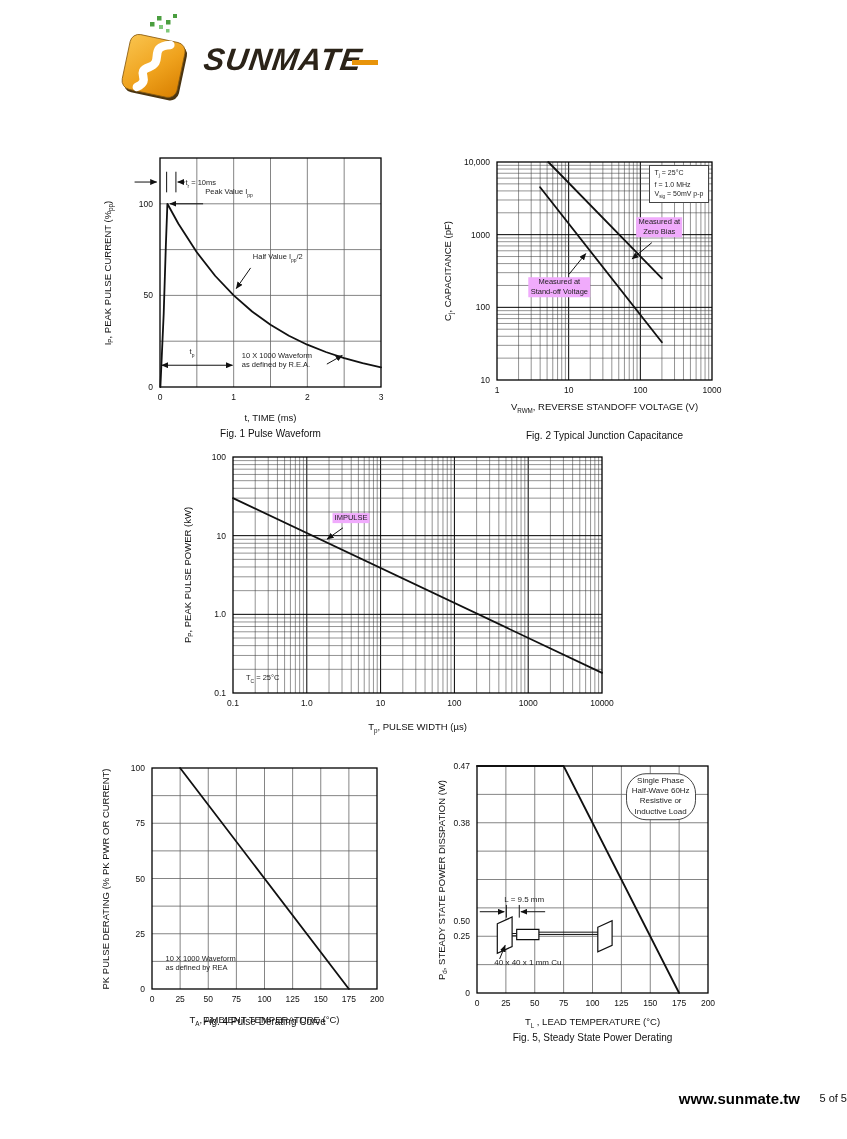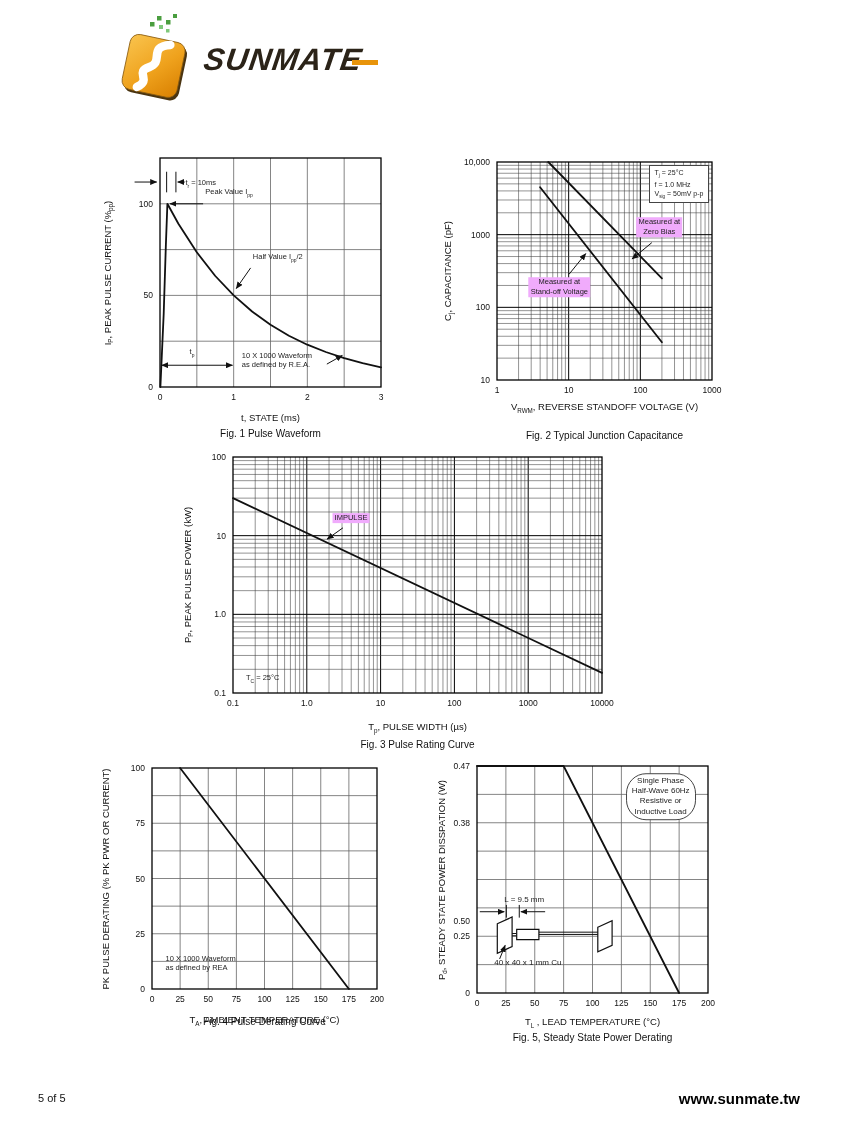--- a/index.html
+++ b/index.html
@@ -13,21 +13,21 @@
   .ann.boxed{border:1px solid #444;background:#fff;padding:2px 5px;}
   .ann.bg{background:#f0abfc;padding:0 2px;}
   .axlabel{position:absolute;font-size:9.5px;color:#111;text-align:center;white-space:nowrap;}
   .caption{position:absolute;font-size:10px;color:#111;text-align:center;white-space:nowrap;}
   .ylab{position:absolute;font-size:9.5px;color:#111;white-space:nowrap;}
   sub{font-size:0.66em;}
   .logo-icon{position:absolute;left:108px;top:10px;}
   .brand{position:absolute;left:204px;top:42px;font-size:31px;font-weight:800;font-style:italic;
          letter-spacing:1px;color:#2b2318;transform:skewX(-8deg);}
   .brand-accent{position:absolute;left:352px;top:60px;width:26px;height:5px;background:#e8940a;}
-  .page-num{position:absolute;left:0;right:0;top:1092px;text-align:left;font-size:11px;color:#111;margin-left:38px;}
+  .page-num{position:absolute;left:0;right:0;top:1092px;text-align:right;font-size:11px;color:#111;}
   .site{position:absolute;right:47px;top:1090px;font-size:15px;font-weight:bold;color:#000;}
 </style>
 </head>
 <body>
 
 <div class="page">
 
   <svg class="logo-icon" width="92" height="96" viewBox="0 0 92 96">
     <defs>
       <linearGradient id="og" x1="0" y1="0" x2="1" y2="1">
@@ -83,21 +83,21 @@
         <line x1="1.768" y1="207.245" x2="72.488" y2="207.245" stroke="#111" stroke-width="1" marker-end="url(#ah0end)" marker-start="url(#ah0start)"></line>
         <line x1="166.855" y1="206.1" x2="182.325" y2="197.398" stroke="#111" stroke-width="1" marker-end="url(#ah0end)"></line>
       </svg>
       <div class="tick" style="left: 0px; top: 234px; transform: translateX(-50%);">0</div>
       <div class="tick" style="left: 73.6667px; top: 234px; transform: translateX(-50%);">1</div>
       <div class="tick" style="left: 147.333px; top: 234px; transform: translateX(-50%);">2</div>
       <div class="tick" style="left: 221px; top: 234px; transform: translateX(-50%);">3</div>
       <div class="tick ytick" style="left: -62px; width: 55px; top: 224px;">0</div>
       <div class="tick ytick" style="left: -62px; width: 55px; top: 132.4px;">50</div>
       <div class="tick ytick" style="left: -62px; width: 55px; top: 40.8px;">100</div>
-      <div class="axlabel" style="left: -30px; width: 281px; top: 254px;">t, STATE (ms)</div>
+      <div class="axlabel" style="left: -30px; width: 281px; top: 254px;">t, TIME (ms)</div>
       <div class="caption" style="left: -40px; width: 301px; top: 270px;">Fig. 1  Pulse Waveform</div>
       <div class="ylab" style="left: -52px; top: 114.5px; transform: translate(-50%, -50%) rotate(-90deg);">I<sub>P</sub>, PEAK PULSE CURRENT (%<sub>pp</sub>)</div>
       <div class="ann" style="left: 25.415px; top: 26.335px; transform: translate(0px, -50%);">t<sub>r</sub> = 10ms</div>
       <div class="ann" style="left: 45.305px; top: 35.495px; transform: translate(0px, -50%);">Peak Value I<sub>pp</sub></div>
       <div class="ann" style="left: 92.82px; top: 99.615px; transform: translate(0px, -50%);">Half Value I<sub>pp</sub>/2</div>
       <div class="ann" style="left: 32.045px; top: 194.65px; transform: translate(-50%, -50%); text-align: center;">t<sub>p</sub></div>
       <div class="ann" style="left: 81.77px; top: 202.665px; transform: translate(0px, -50%);">10 X 1000 Waveform<br>as defined by R.E.A.</div>
     </div>
   <div class="chart" style="left: 497px; top: 162px; width: 215px; height: 218px;">
       <svg width="215" height="218">
@@ -270,21 +270,20 @@
       <div class="tick" style="left: 73.8px; top: 241px; transform: translateX(-50%);">1.0</div>
       <div class="tick" style="left: 147.6px; top: 241px; transform: translateX(-50%);">10</div>
       <div class="tick" style="left: 221.4px; top: 241px; transform: translateX(-50%);">100</div>
       <div class="tick" style="left: 295.2px; top: 241px; transform: translateX(-50%);">1000</div>
       <div class="tick" style="left: 369px; top: 241px; transform: translateX(-50%);">10000</div>
       <div class="tick ytick" style="left: -62px; width: 55px; top: 231px;">0.1</div>
       <div class="tick ytick" style="left: -62px; width: 55px; top: 152.333px;">1.0</div>
       <div class="tick ytick" style="left: -62px; width: 55px; top: 73.6667px;">10</div>
       <div class="tick ytick" style="left: -62px; width: 55px; top: -5px;">100</div>
       <div class="axlabel" style="left: -30px; width: 429px; top: 264px;">T<sub>p</sub>, PULSE WIDTH (µs)</div>
-      <div class="caption" style="left: -40px; width: 449px; top: 282px;">Fig. 3 Pulse Rating Curve</div>
       <div class="ylab" style="left: -45px; top: 118px; transform: translate(-50%, -50%) rotate(-90deg);">P<sub>P</sub>, PEAK PULSE POWER (kW)</div>
       <div class="ann bg" style="left: 118.08px; top: 61.36px; transform: translate(-50%, -50%); text-align: center;">IMPULSE</div>
       <div class="ann" style="left: 12.915px; top: 221.84px; transform: translate(0px, -50%);">T<sub>C</sub> = 25°C</div>
     </div>
   <div class="chart" style="left: 152px; top: 768px; width: 225px; height: 221px;">
       <svg width="225" height="221">
         <defs>
           <marker id="ah3end" markerWidth="8" markerHeight="6" refX="6.5" refY="3" orient="auto" markerUnits="userSpaceOnUse">
             <path d="M0,0 L7,3 L0,6 z" fill="#111"></path>
           </marker>

